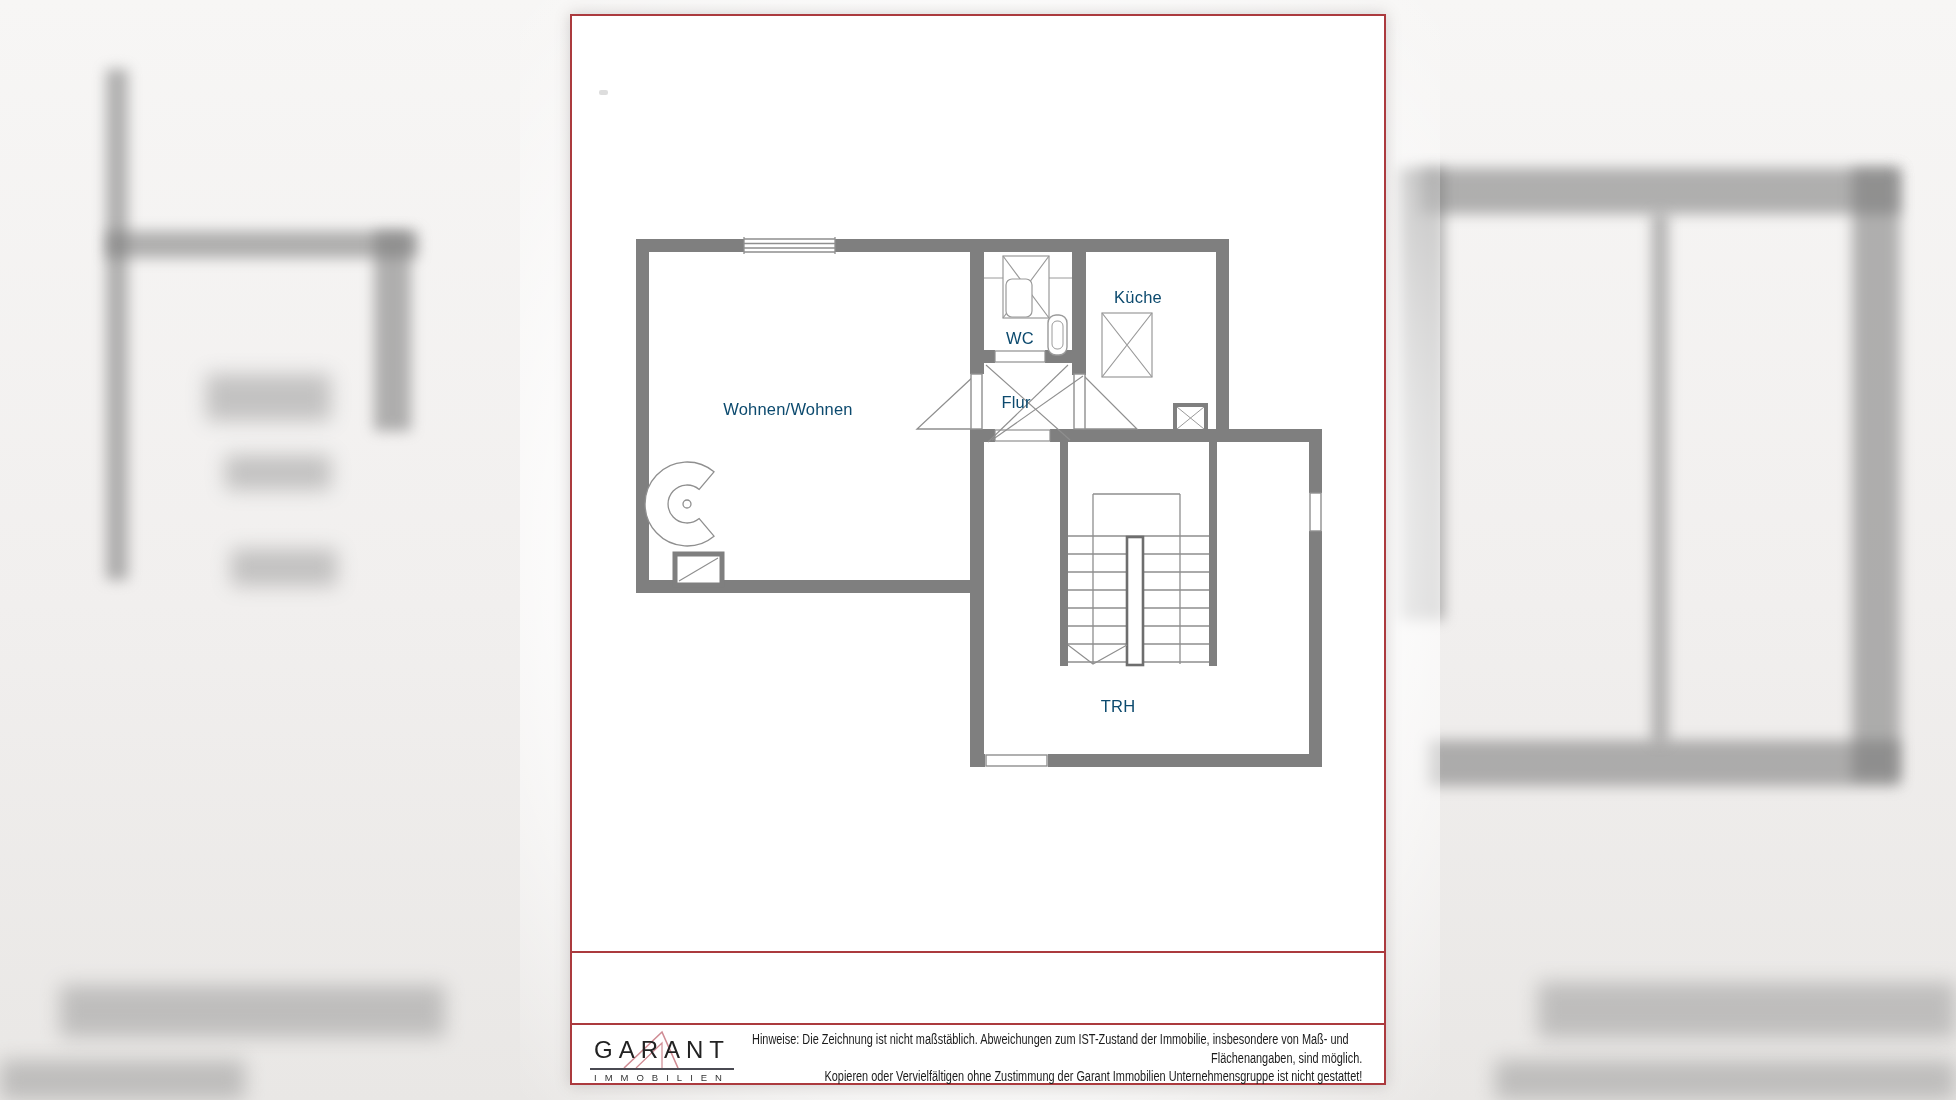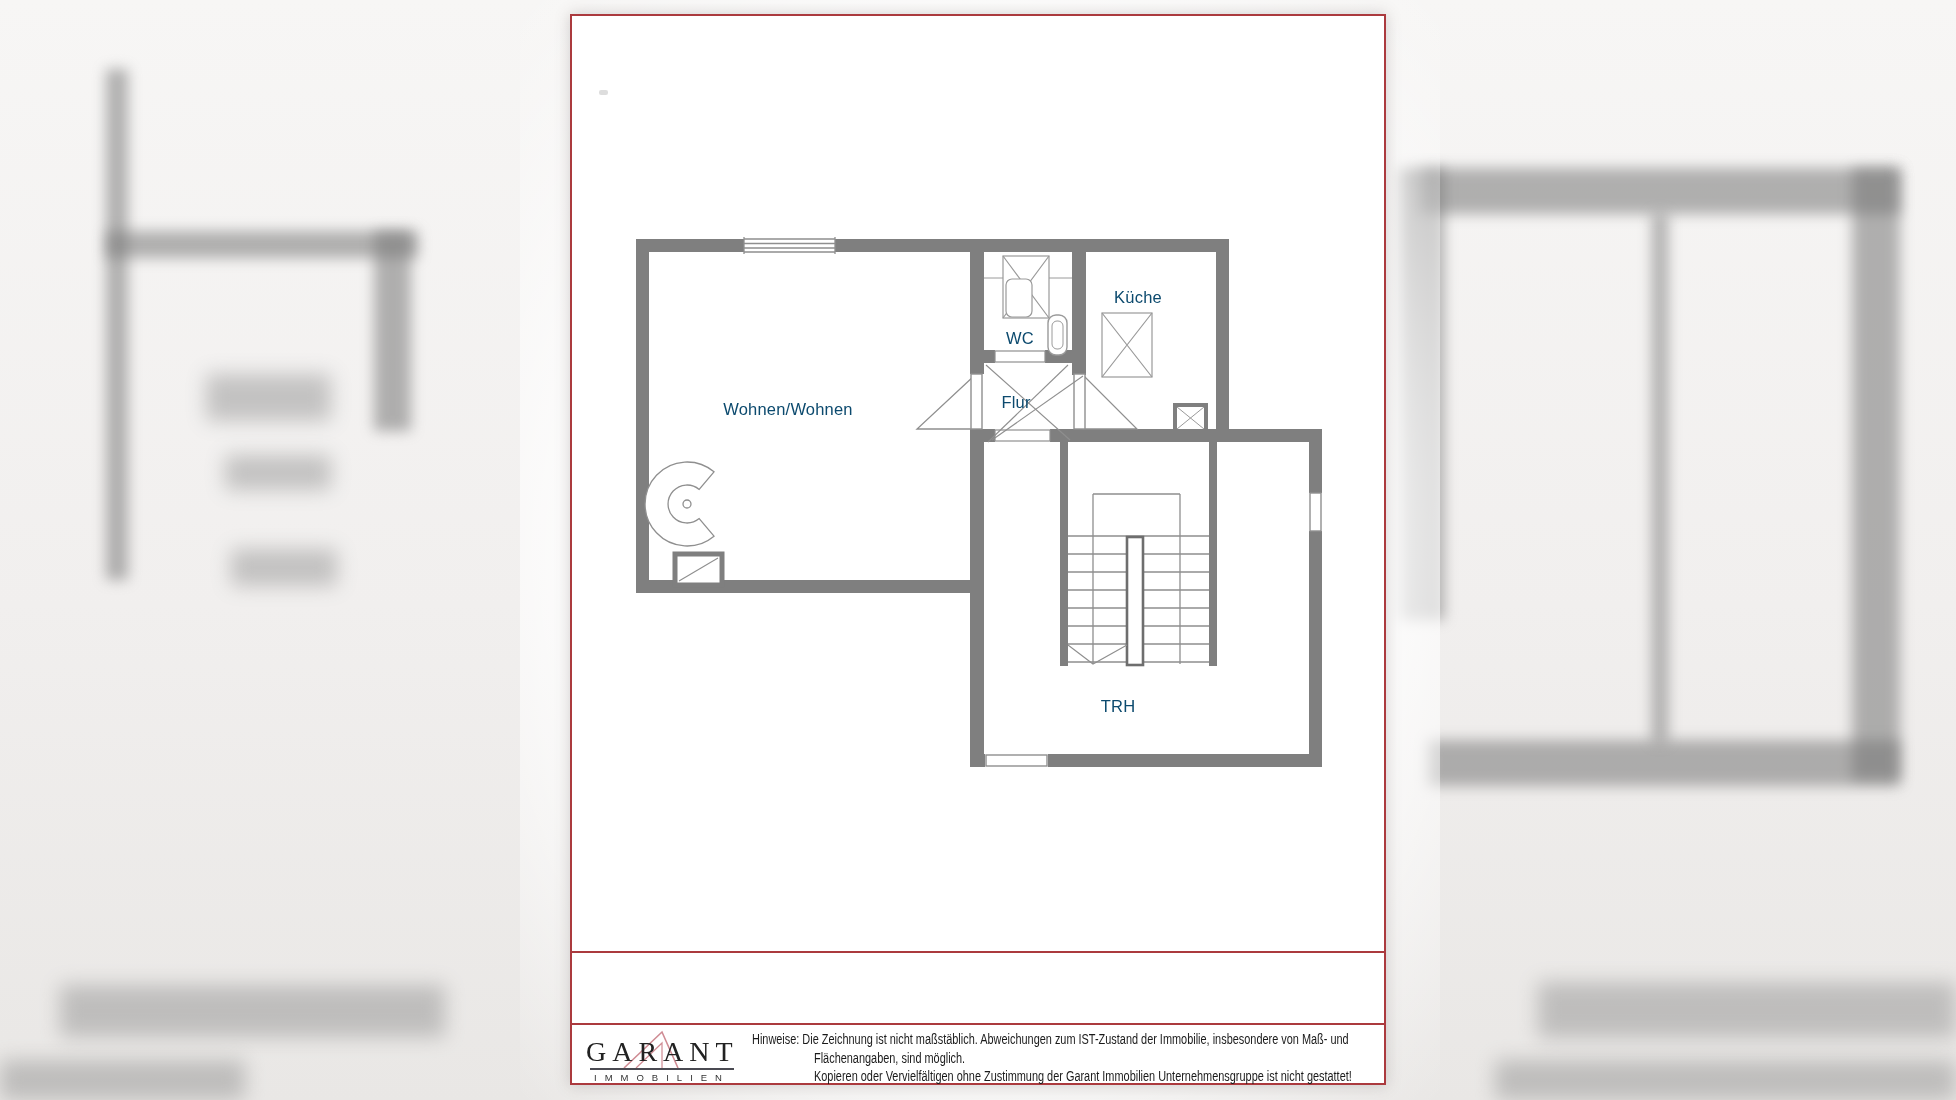--- a/index.html
+++ b/index.html
@@ -32,26 +32,26 @@
   
   .infobar { position:absolute; left:0; top:937px; width:812px; height:70px; }
   .ib-item { position:absolute; color:#111; white-space:pre; }
   .ib-small { font-size:19px; }
   .ib-big   { font-size:34px; letter-spacing:.5px; }
   
   .footer { position:absolute; left:0; top:1009px; width:812px; height:56px; }
   .logo { position:absolute; left:14px; top:4px; width:152px; height:50px; }
   .logo-roof { position:absolute; left:30px; top:-3px; }
   .logo-name { position:absolute; left:0; top:7px; width:152px; text-align:center;
-               font-family:Liberation Serif, serif; font-size:28px;
+               font-family:Liberation Sans, sans-serif; font-size:24px;
                letter-spacing:6px; color:#222; }
   .logo-rule { position:absolute; left:4px; top:39px; width:144px; height:2px; background:#4a4a52; }
   .logo-sub  { position:absolute; left:0; top:43px; width:152px; text-align:center;
                font-size:9.5px; letter-spacing:8px; color:#333; }
-  .disclaimer { position:absolute; left:180px; top:5px; color:#1a1a1a; }
+  .disclaimer { position:absolute; left:180px; top:5px; color:#1a1a1a;text-align:right; }
   .disc-line { font-size:14px; line-height:18.5px; white-space:nowrap;
                transform:scaleX(.78); transform-origin:0 0; }
   .disc-indent { margin-left:62px; }
 </style>
 </head>
 <body>
 
 <div class="bg">
 
   <div class="blur-shape" style="left:106px;top:69px;width:22px;height:511px"></div>

